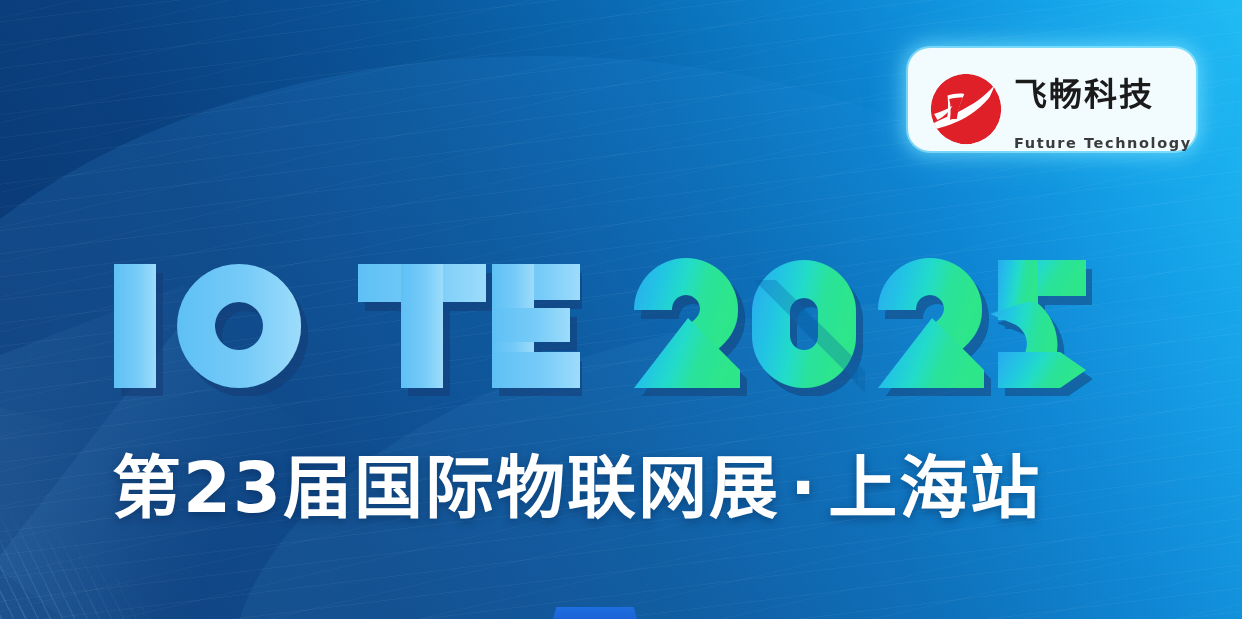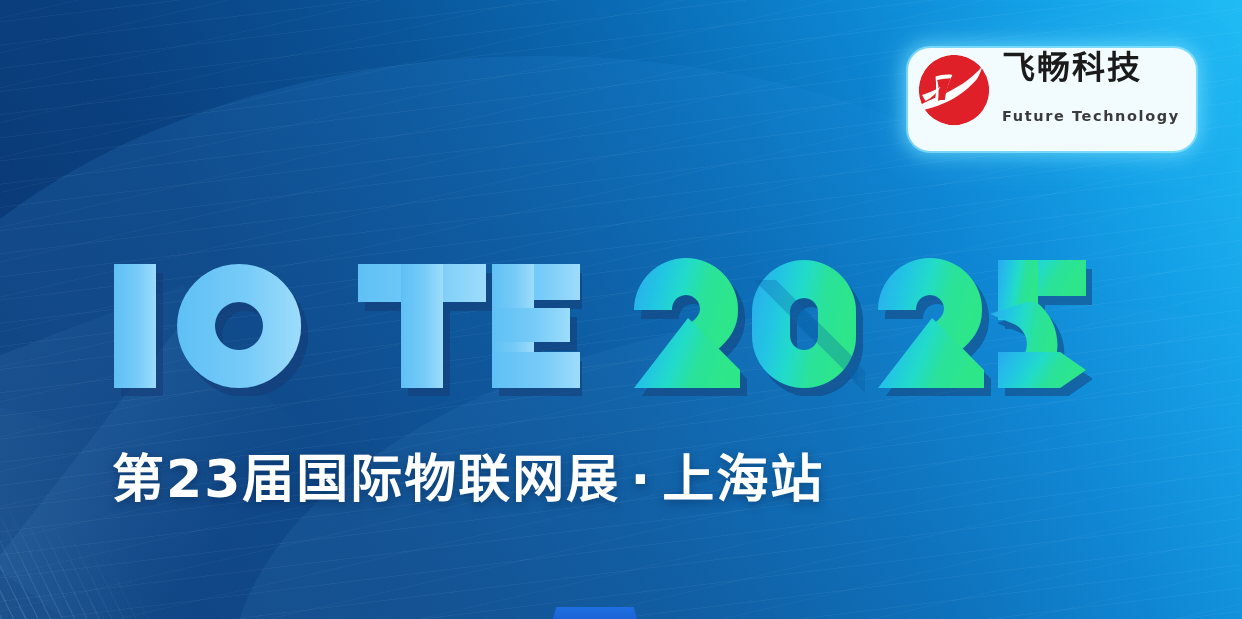--- a/index.html
+++ b/index.html
@@ -149,22 +149,22 @@
     top: 48px;
     width: 288px;
     height: 103px;
     border-radius: 22px;
     background: #f2fbfe;
     box-shadow:
       0 0 0 2px rgba(170,240,255,0.55),
       0 0 16px 5px rgba(120,225,255,0.55),
       0 0 34px 10px rgba(90,210,255,0.30);
     display: flex;
-    align-items: flex-start;
-    padding: 0 14px 0 4px;
+    align-items: flex-end;
+    padding: 0 14px 0 16px;
     box-sizing: border-box;
   }
   .logo-mark {
     width: 84px;
     height: 84px;
     flex: 0 0 84px;
     display: block;
   }
   .logo-text {
     margin-left: 6px;
@@ -197,21 +197,21 @@
   }
   .iote-svg { display: block; }
   .year-svg { display: block; margin-left: 44px; }
 
   
   .subtitle {
     position: absolute;
     left: 112px;
     top: 452px;
     font-family: "DejaVu Sans", "Liberation Sans", sans-serif;
-    font-size: 52px;
+    font-size: 69px;
     font-weight: 700;
     color: #ffffff;
     letter-spacing: 2px;
     white-space: nowrap;
     text-shadow: 0 3px 10px rgba(3,30,70,0.45);
     line-height: 1.05;
   }
   .subtitle .sep {
     padding: 0 10px;
   }

